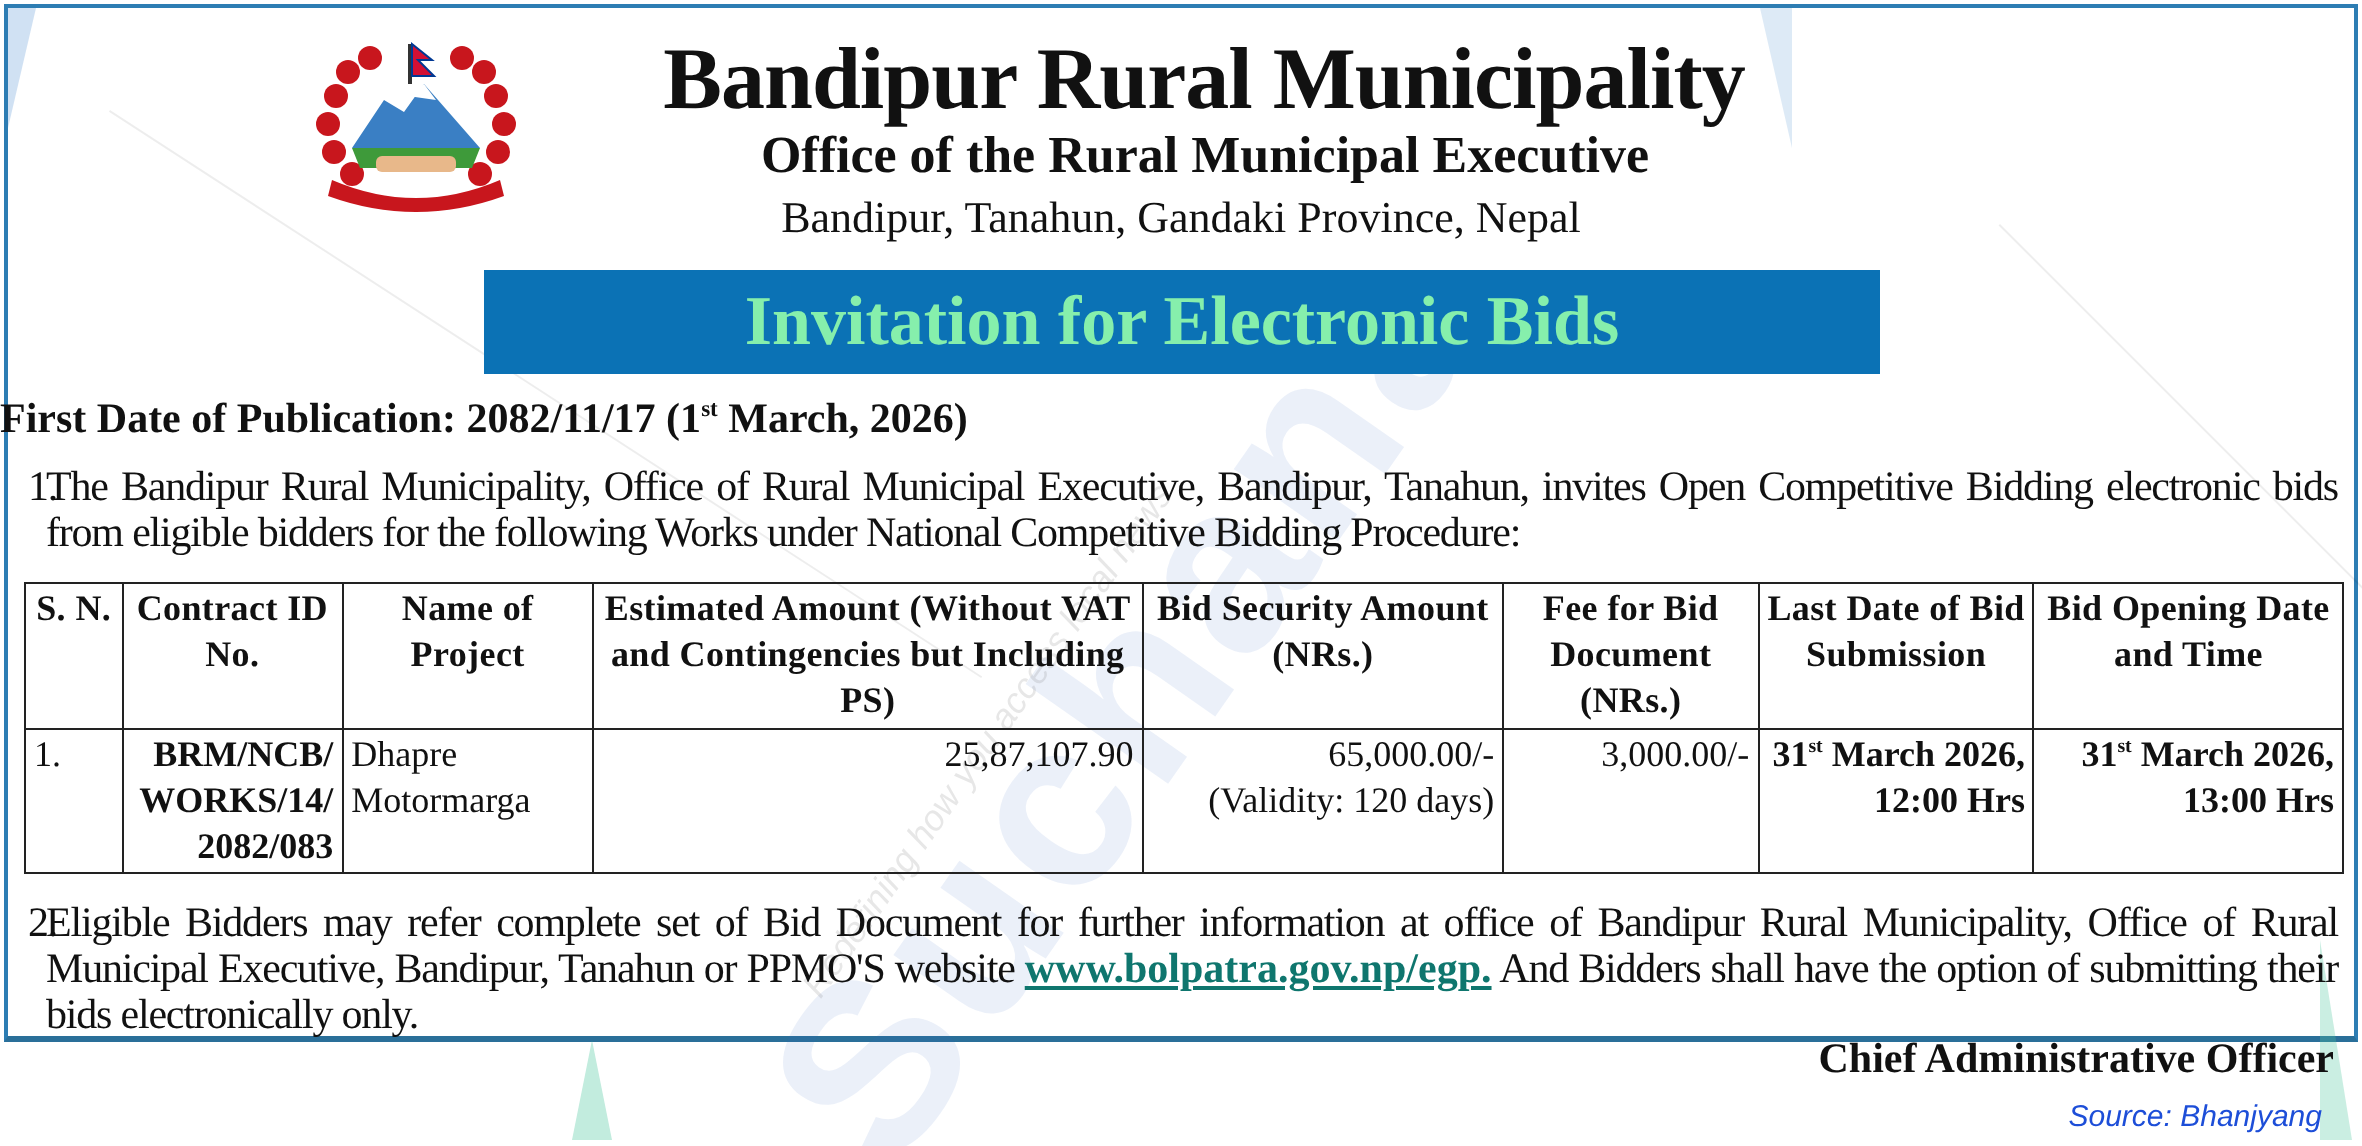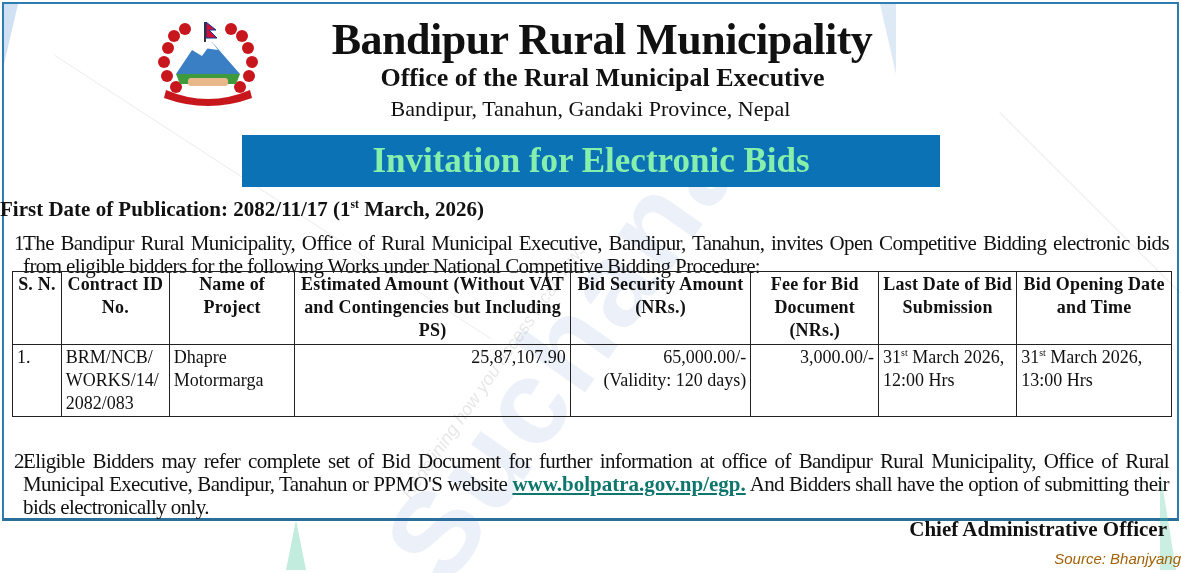--- a/index.html
+++ b/index.html
@@ -56,44 +56,44 @@
   sup { font-size: 0.55em; vertical-align: super; line-height: 0; }
   .para {
     position: absolute; left: 14px; width: 1155px; font-size: 21px; line-height: 23px;
     letter-spacing: -0.6px;
   }
   .para .num { position: absolute; left: 0; top: 0; }
   .para .text { margin-left: 9px; text-align: justify; }
   .para1 { top: 232px; }
   .para2 { top: 450px; }
   table.bids {
-    position: absolute; left: 12px; top: 271px; width: 1160px; border-collapse: collapse;
+    position: absolute; left: 12px; top: 291px; width: 1160px; border-collapse: collapse;
     font-size: 18px;
   }
   table.bids th, table.bids td { border: 1.5px solid #222; padding: 1px 4px; vertical-align: top; line-height: 23px; }
   table.bids th { font-weight: bold; text-align: center; height: 70px; letter-spacing: 0.2px; }
   table.bids td { height: 68px; }
   .c-sn { width: 38px; text-align: left; }
   .c-id { width: 95px; }
   .c-name { width: 112px; }
   .c-est { width: 256px; }
   .c-sec { width: 165px; }
   .c-fee { width: 114px; }
   .c-last { width: 124px; }
   .c-open { width: 140px; }
   td.v-mid { vertical-align: middle; }
   td.right { text-align: right; }
-  td.center { text-align: left; }
+  td.center { text-align: right; font-weight: bold; }
   .link { font-weight: bold; text-decoration: underline; letter-spacing: 0; }
   .signature {
     position: absolute; right: 14px; top: 518px; font-size: 21px; font-weight: bold; top: 517px;
   }
   .source {
-    position: absolute; right: 0; top: 550px; font-family: "Liberation Sans", "DejaVu Sans", sans-serif;
-    font-style: italic; font-size: 15px; color: #a16207;
+    position: absolute; right: 20px; top: 550px; font-family: "Liberation Sans", "DejaVu Sans", sans-serif;
+    font-style: italic; font-size: 15px; color: #1d4ed8;
   }
 </style>
 </head>
 <body>
 
 <div class="frame"></div>
 
 <div class="diag-line" style="left:55px;top:55px;width:520px;transform:rotate(33deg);"></div>
 <div class="diag-line" style="left:1000px;top:112px;width:450px;transform:rotate(45deg);"></div>
 <div class="tri" style="left:4px;top:4px;border-left:14px solid rgba(120,170,220,0.35);border-bottom:60px solid transparent;"></div>

